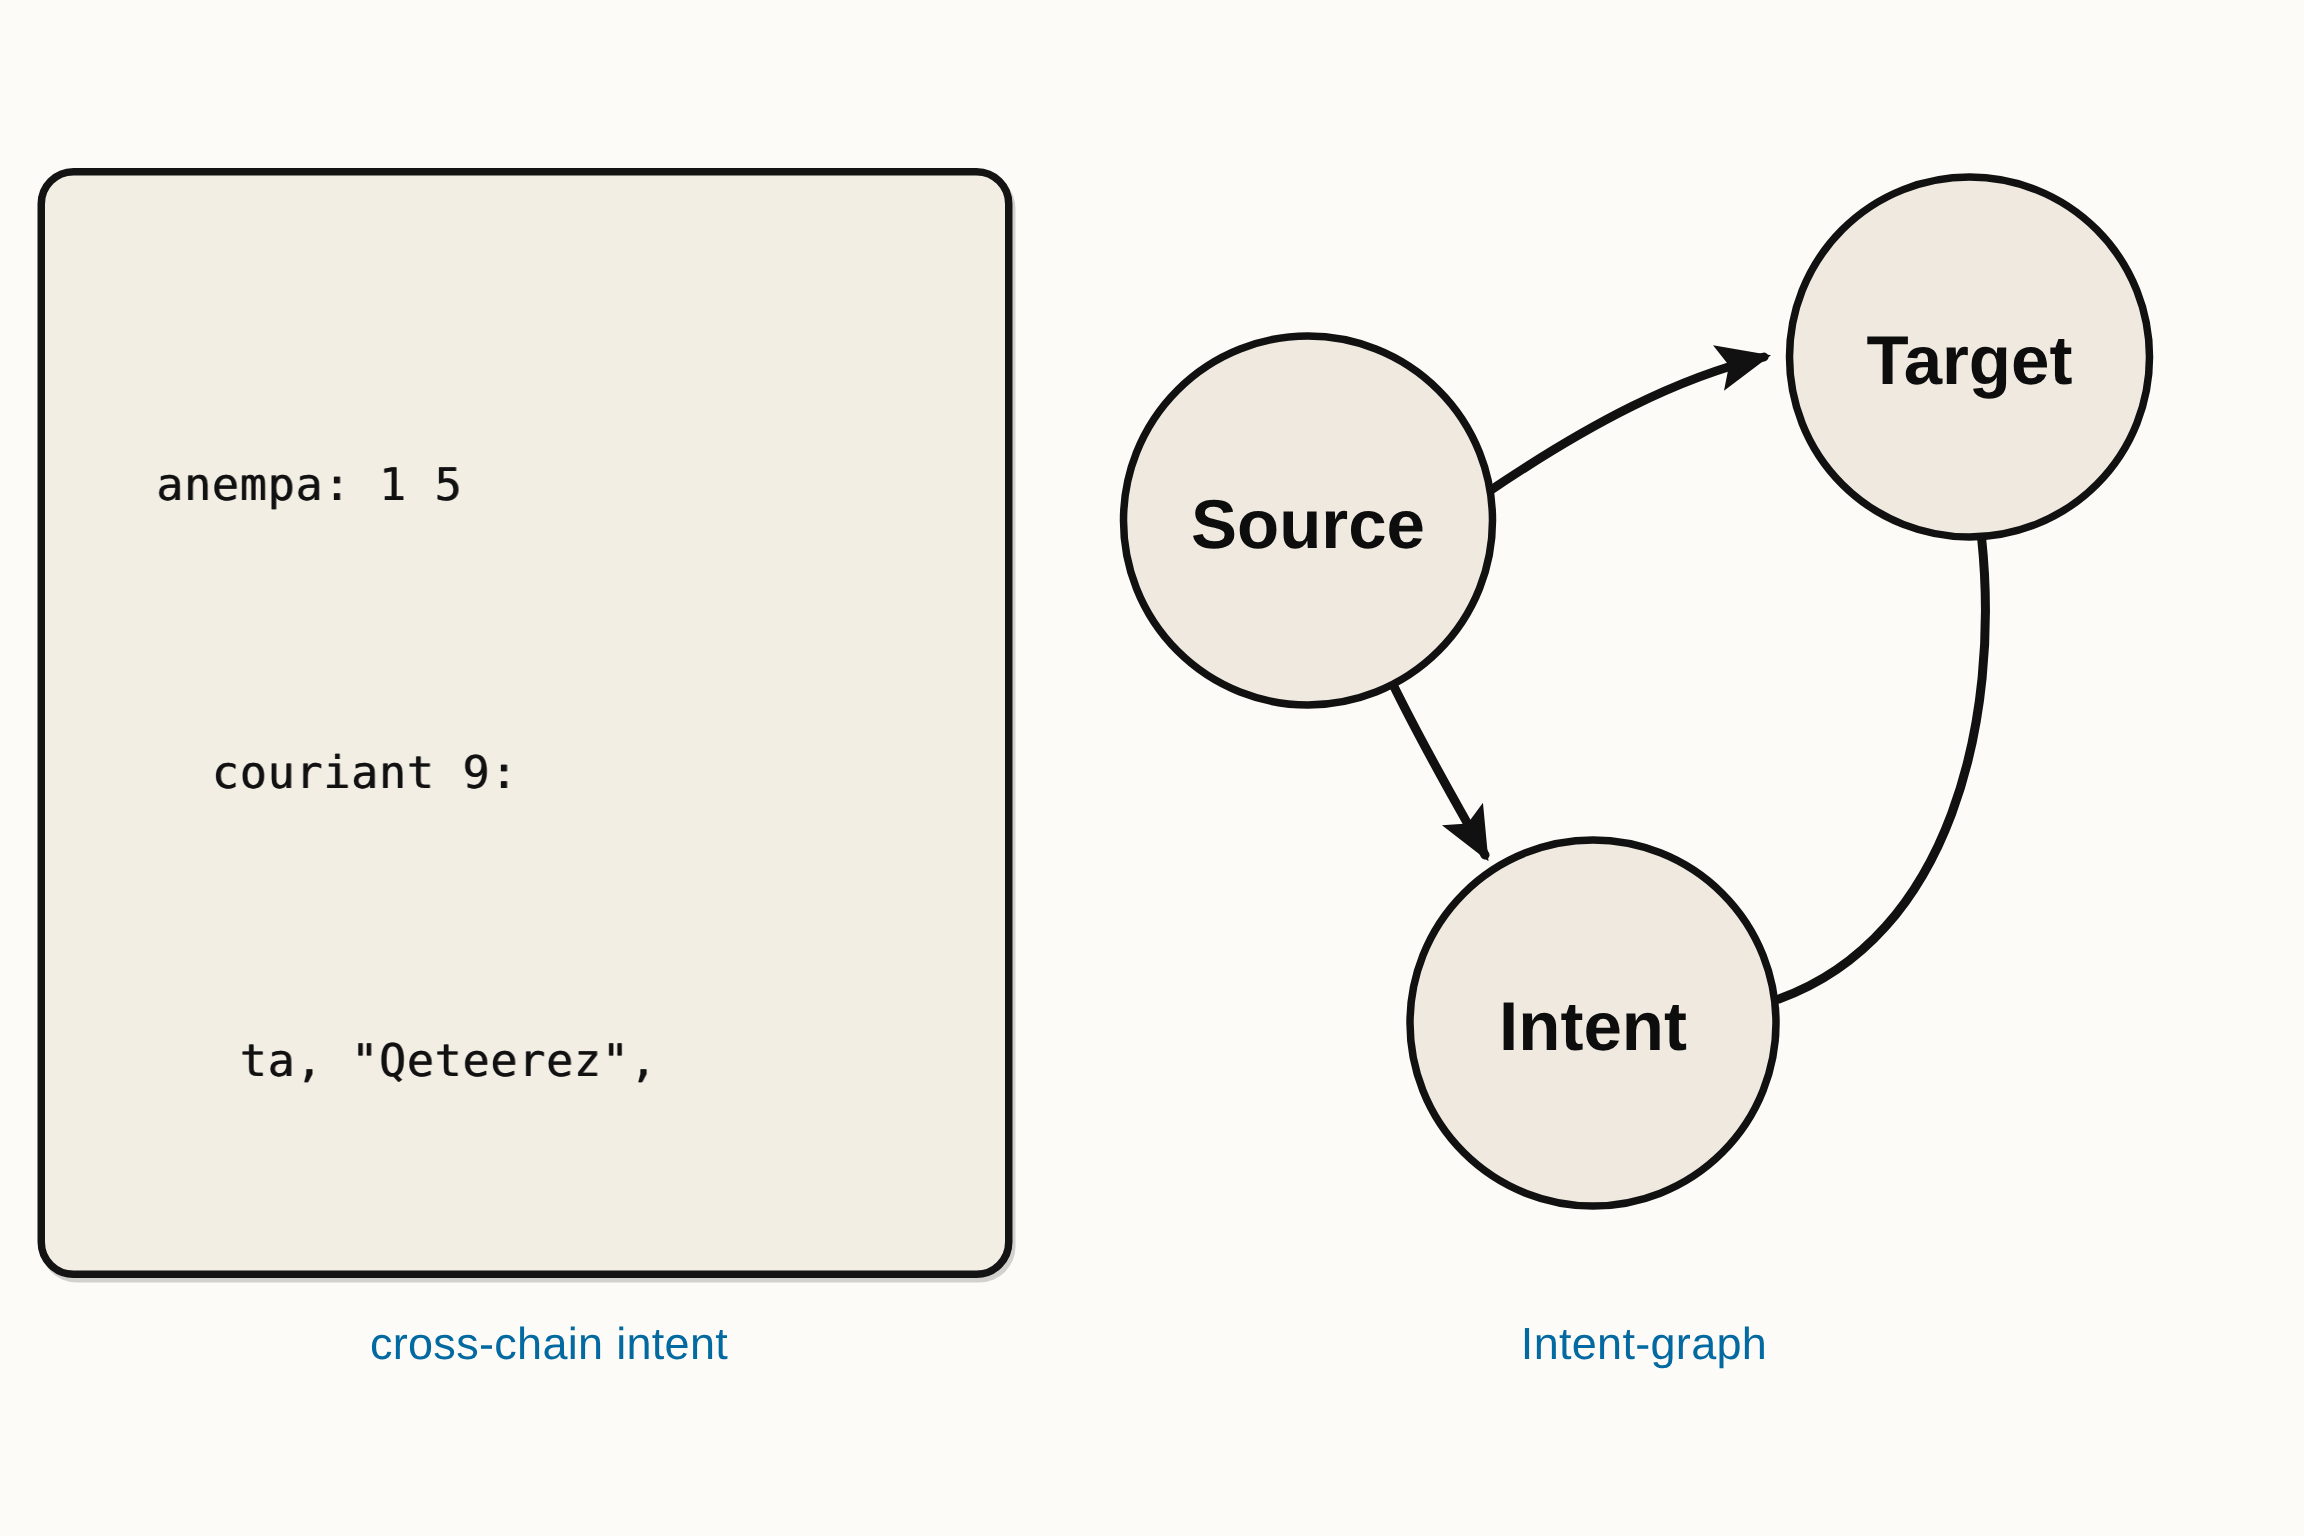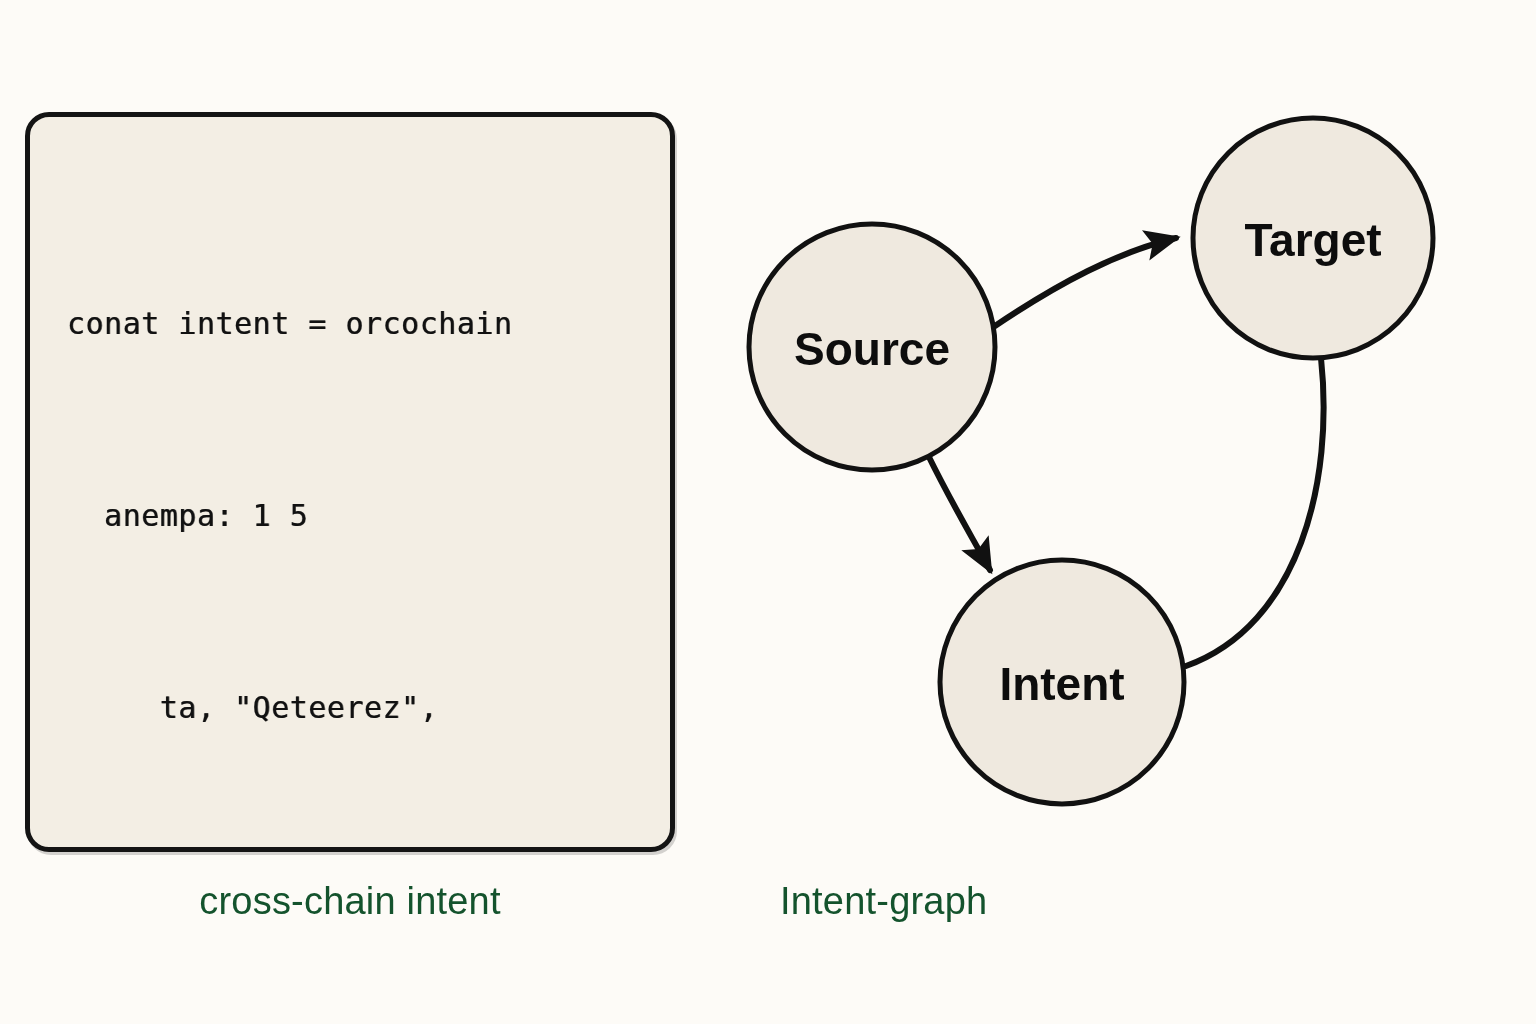--- a/index.html
+++ b/index.html
@@ -53,35 +53,37 @@
   }
   .code-line {
     display: block;
     height: 64px;
   }
 
   
   .caption {
     position: absolute;
     font-family: "Liberation Sans", sans-serif;
-    font-size: 38px;
-    color: #14532d;
+    font-size: 30px;
+    color: #0369a1;
     letter-spacing: 0.2px;
     white-space: nowrap;
+    padding-left: 16px;
   }
   .caption-left {
     left: 0;
     top: 880px;
     width: 700px;
     text-align: center;
   }
   .caption-right {
     left: 780px;
     top: 880px;
     width: 600px;
+    text-align: center;
   }
 
   
   .graph-panel {
     position: absolute;
     left: 700px;
     top: 80px;
     width: 830px;
     height: 790px;
   }
@@ -111,22 +113,22 @@
   }
 </style>
 </head>
 <body>
 
 <div id="figure">
 
   <div class="code-panel">
     <div class="code-card"></div>
     <div class="code-body">
-      <span class="code-line">conat intent = orcochain</span>
       <span class="code-line">  anempa: 1 5</span>
+      <span class="code-line">    couriant 9:</span>
       <span class="code-line">     ta, "Qeteerez",</span>
       
       
       
       
       
       
     </div>
   </div>
 

